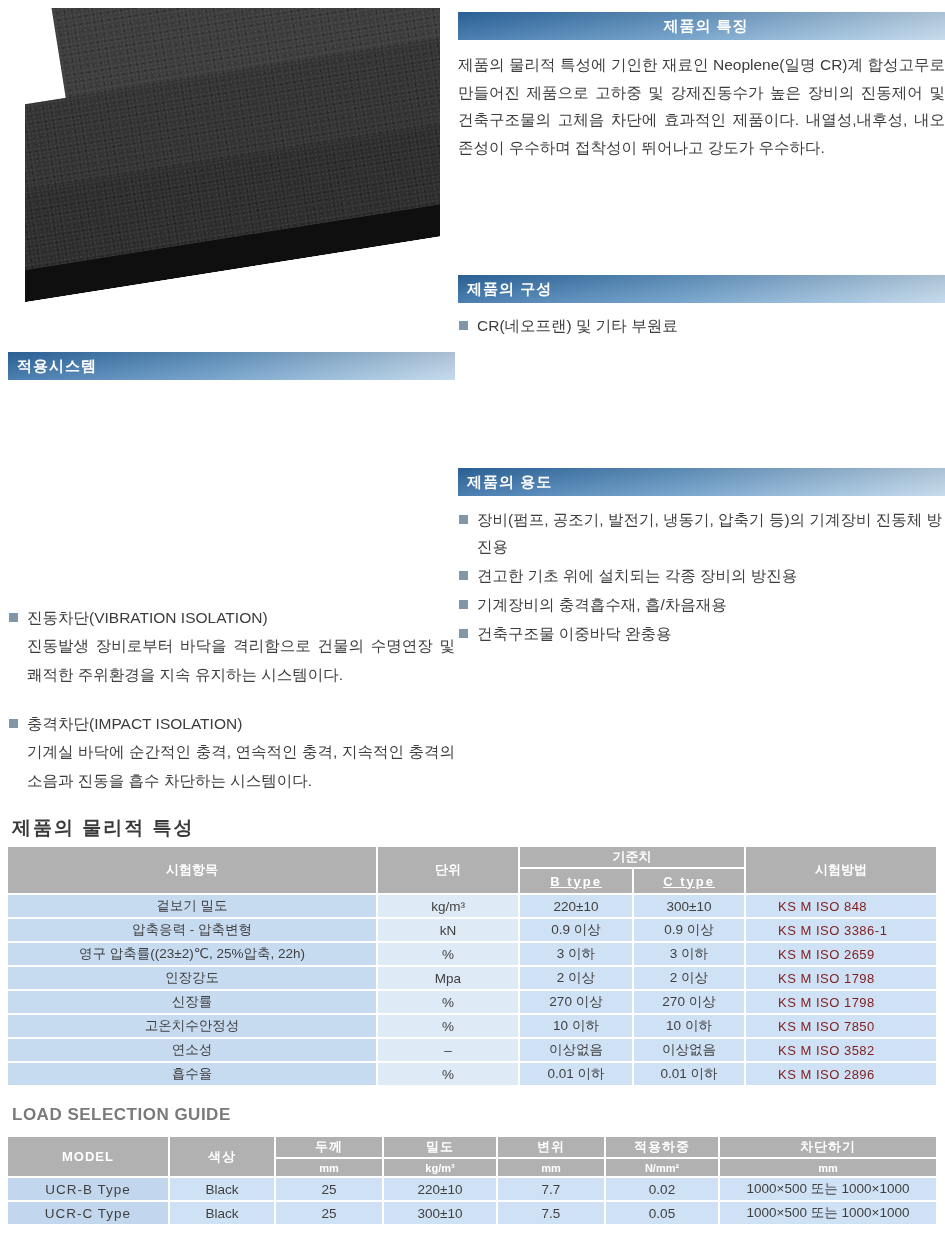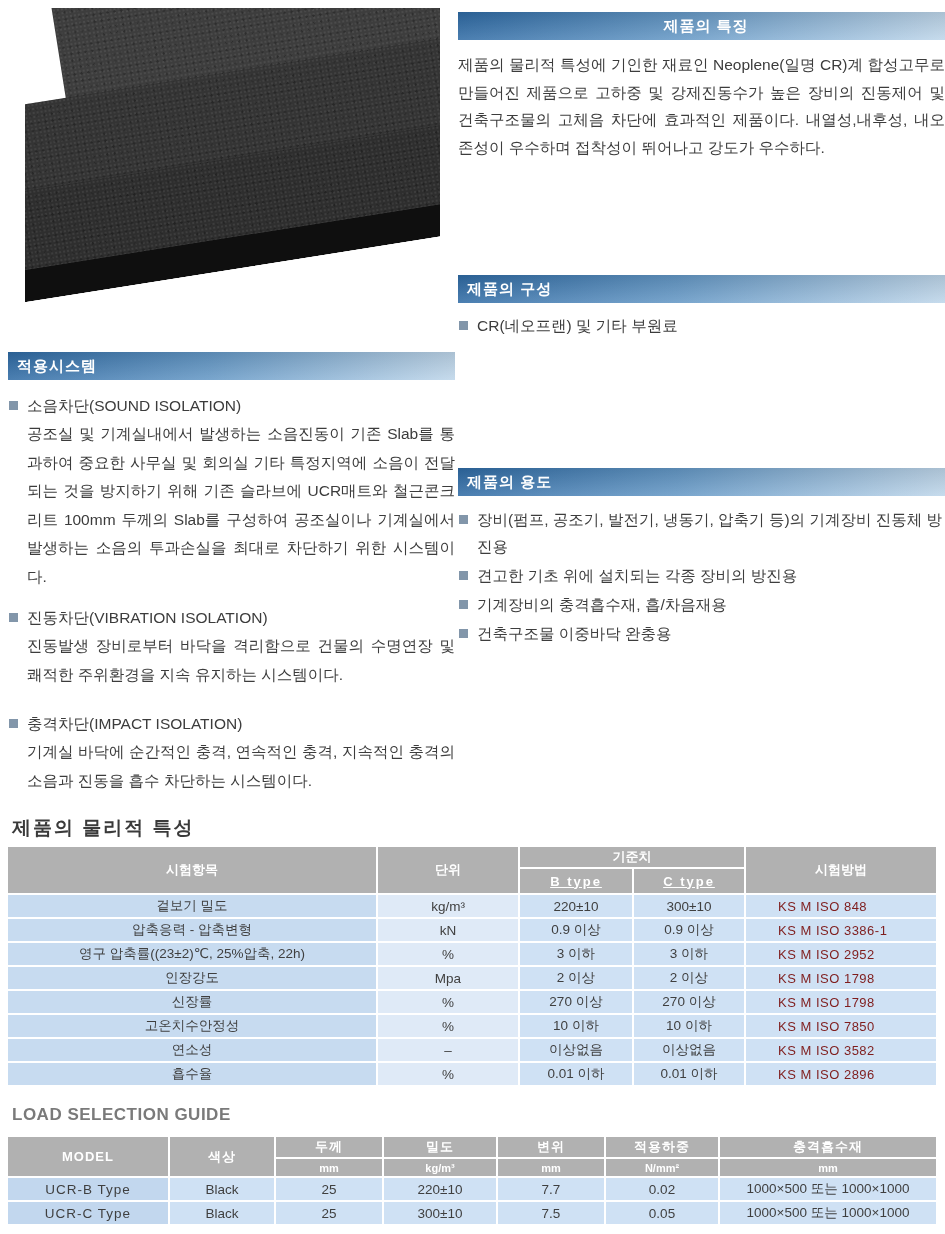--- a/index.html
+++ b/index.html
@@ -96,27 +96,20 @@
   </div>
   <div class="bullet body-text" style="position:absolute; left:458px; top:312px; width:487px;">
     <span class="sq"></span>
     <span class="txt">CR(네오프랜) 및 기타 부원료</span>
   </div>
 
   <div class="bar bar-left" style="top:352px;">
     <span>적용시스템</span>
   </div>
 
-  <div class="sys-block" style="top:392px;">
-    <div class="bullet">
-      <span class="sq"></span>
-      <span class="sys-head">소음차단(SOUND ISOLATION)</span>
-    </div>
-    <div class="sys-body">공조실 및 기계실내에서 발생하는 소음진동이 기존 Slab를 통과하여 중요한 사무실 및 회의실 기타 특정지역에 소음이 전달되는 것을 방지하기 위해 기존 슬라브에 UCR매트와 철근콘크리트 100mm 두께의 Slab를 구성하여 공조실이나 기계실에서 발생하는 소음의 투과손실을 최대로 차단하기 위한 시스템이다.</div>
-  </div>
 
   <div class="sys-block" style="top:710px;">
     <div class="bullet">
       <span class="sq"></span>
       <span class="sys-head">충격차단(IMPACT ISOLATION)</span>
     </div>
     <div class="sys-body">기계실 바닥에 순간적인 충격, 연속적인 충격, 지속적인 충격의 소음과 진동을 흡수 차단하는 시스템이다.</div>
   </div>
 
   <div class="sys-block" style="top:604px;">
@@ -182,21 +175,21 @@
       <td class="c-unit">kN</td>
       <td class="c-val">0.9 이상</td>
       <td class="c-val">0.9 이상</td>
       <td class="c-meth">KS M ISO 3386-1</td>
     </tr>
     <tr>
       <td class="c-item">영구 압축률((23±2)℃, 25%압축, 22h)</td>
       <td class="c-unit">%</td>
       <td class="c-val">3 이하</td>
       <td class="c-val">3 이하</td>
-      <td class="c-meth">KS M ISO 2952</td>
+      <td class="c-meth">KS M ISO 2659</td>
     </tr>
     <tr>
       <td class="c-item">인장강도</td>
       <td class="c-unit">Mpa</td>
       <td class="c-val">2 이상</td>
       <td class="c-val">2 이상</td>
       <td class="c-meth">KS M ISO 1798</td>
     </tr>
     <tr>
       <td class="c-item">신장률</td>
@@ -242,21 +235,21 @@
         <col style="width:216px;">
     </colgroup>
     <tbody>
         <tr class="h1">
       <th rowspan="2">MODEL</th>
       <th rowspan="2">색상</th>
       <th>두께</th>
       <th>밀도</th>
       <th>변위</th>
       <th>적용하중</th>
-      <th>충격흡수재</th>
+      <th>차단하기</th>
     </tr>
     <tr class="h2">
       <th>mm</th>
       <th>kg/m³</th>
       <th>mm</th>
       <th>N/mm²</th>
       <th>mm</th>
     </tr>
     <tr>
       <td class="c-model">UCR-B Type</td>

